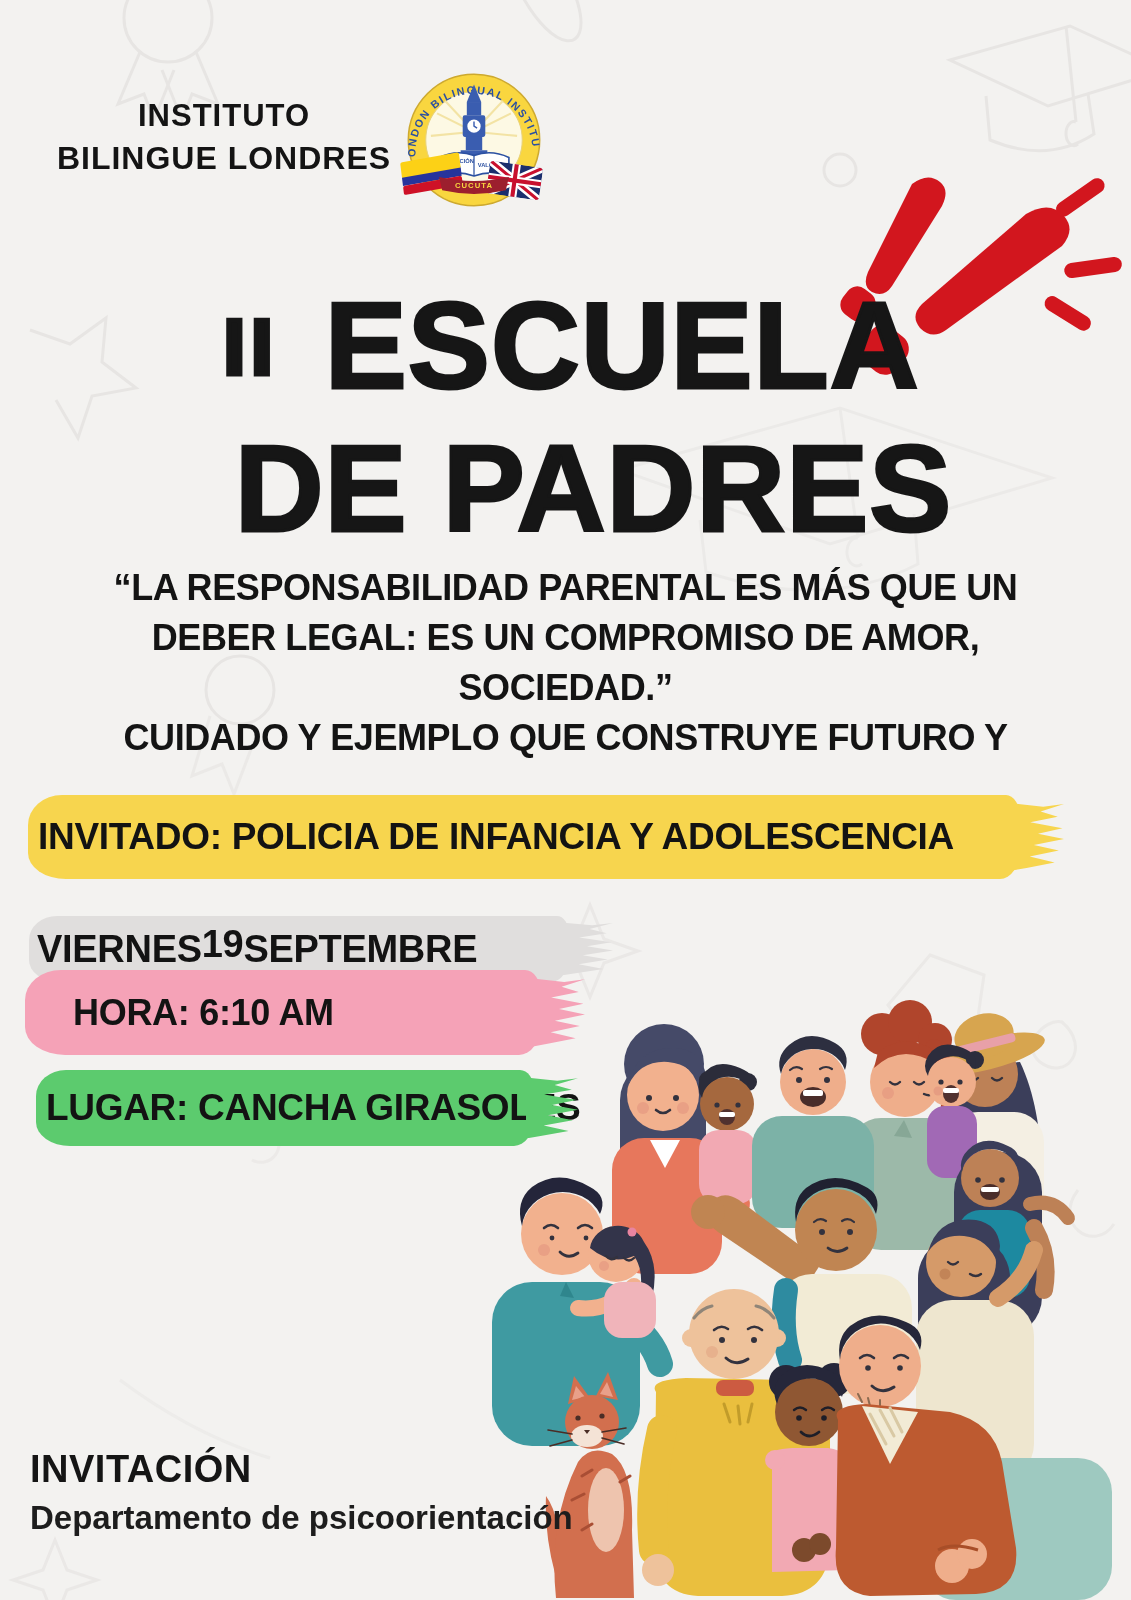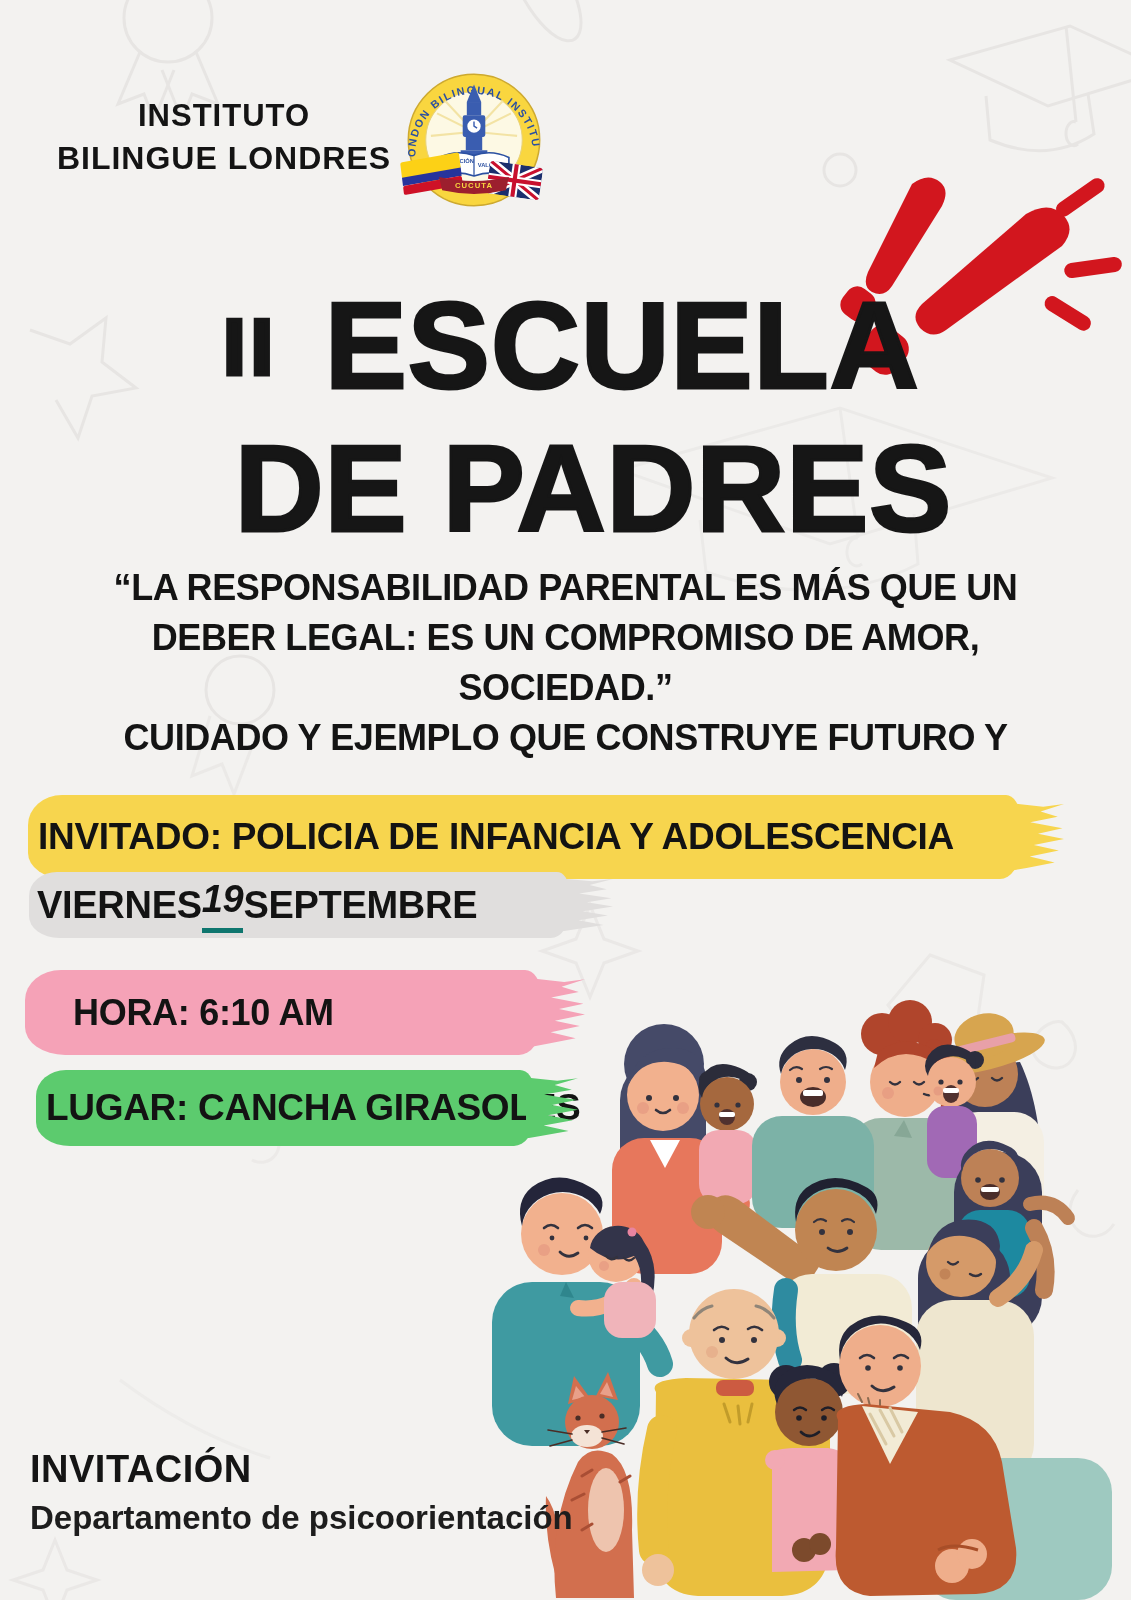--- a/index.html
+++ b/index.html
@@ -33,27 +33,27 @@
            font-weight:bold; color:#141414; font-size:36px; line-height:50px; letter-spacing:-0.4px; }
 
   
   .bar { position:absolute; display:flex; align-items:center; color:#131313;
          font-weight:bold; font-size:37px; letter-spacing:-0.3px; white-space:nowrap;text-align:right; }
   .bar::after { content:""; position:absolute; left:100%; margin-left:-8px; top:10%;
         height:80%; width:52px; background:inherit;
         clip-path:polygon(0 0,60% 5%,100% 1%,55% 12%,88% 20%,35% 28%,97% 37%,50% 45%,100% 53%,42% 62%,90% 70%,34% 79%,82% 88%,28% 96%,0 100%); }
   .bar-invitado { left:28px; top:795px; width:992px; height:84px; padding-left:10px;
         border-radius:34px 14px 20px 38px / 30px 22px 30px 26px; }
-  .bar-fecha { left:29px; top:872px; width:540px; height:66px; padding-left:8px;
+  .bar-fecha { left:29px; top:916px; width:540px; height:66px; padding-left:8px;
         border-radius:28px 12px 18px 30px / 24px 18px 26px 22px; font-size:38px; }
   .bar-hora { left:25px; top:970px; width:516px; height:85px; padding-left:48px;
         border-radius:36px 16px 22px 40px / 30px 24px 32px 28px; font-size:36px; }
   .bar-lugar { left:36px; top:1070px; width:498px; height:76px; padding-left:10px;
         border-radius:30px 14px 20px 34px / 26px 20px 28px 24px; }
-  .bar .u { border-bottom:5px solid #0f766e; padding-bottom:7px;font-style:italic; }
+  .bar .u { border-bottom:3px solid #0f766e; padding-bottom:7px; }
 
   
   .family { position:absolute; left:486px; top:990px; width:645px; height:610px; }
 
   
   .footer { position:absolute; left:30px; top:1448px; color:#151515; }
   .footer .f1 { font-size:38px; font-weight:bold; letter-spacing:0.5px; }
   .footer .f2 { font-size:33px; font-weight:bold; margin-top:8px; color:#1d1d1d; }
 </style>
 </head>

